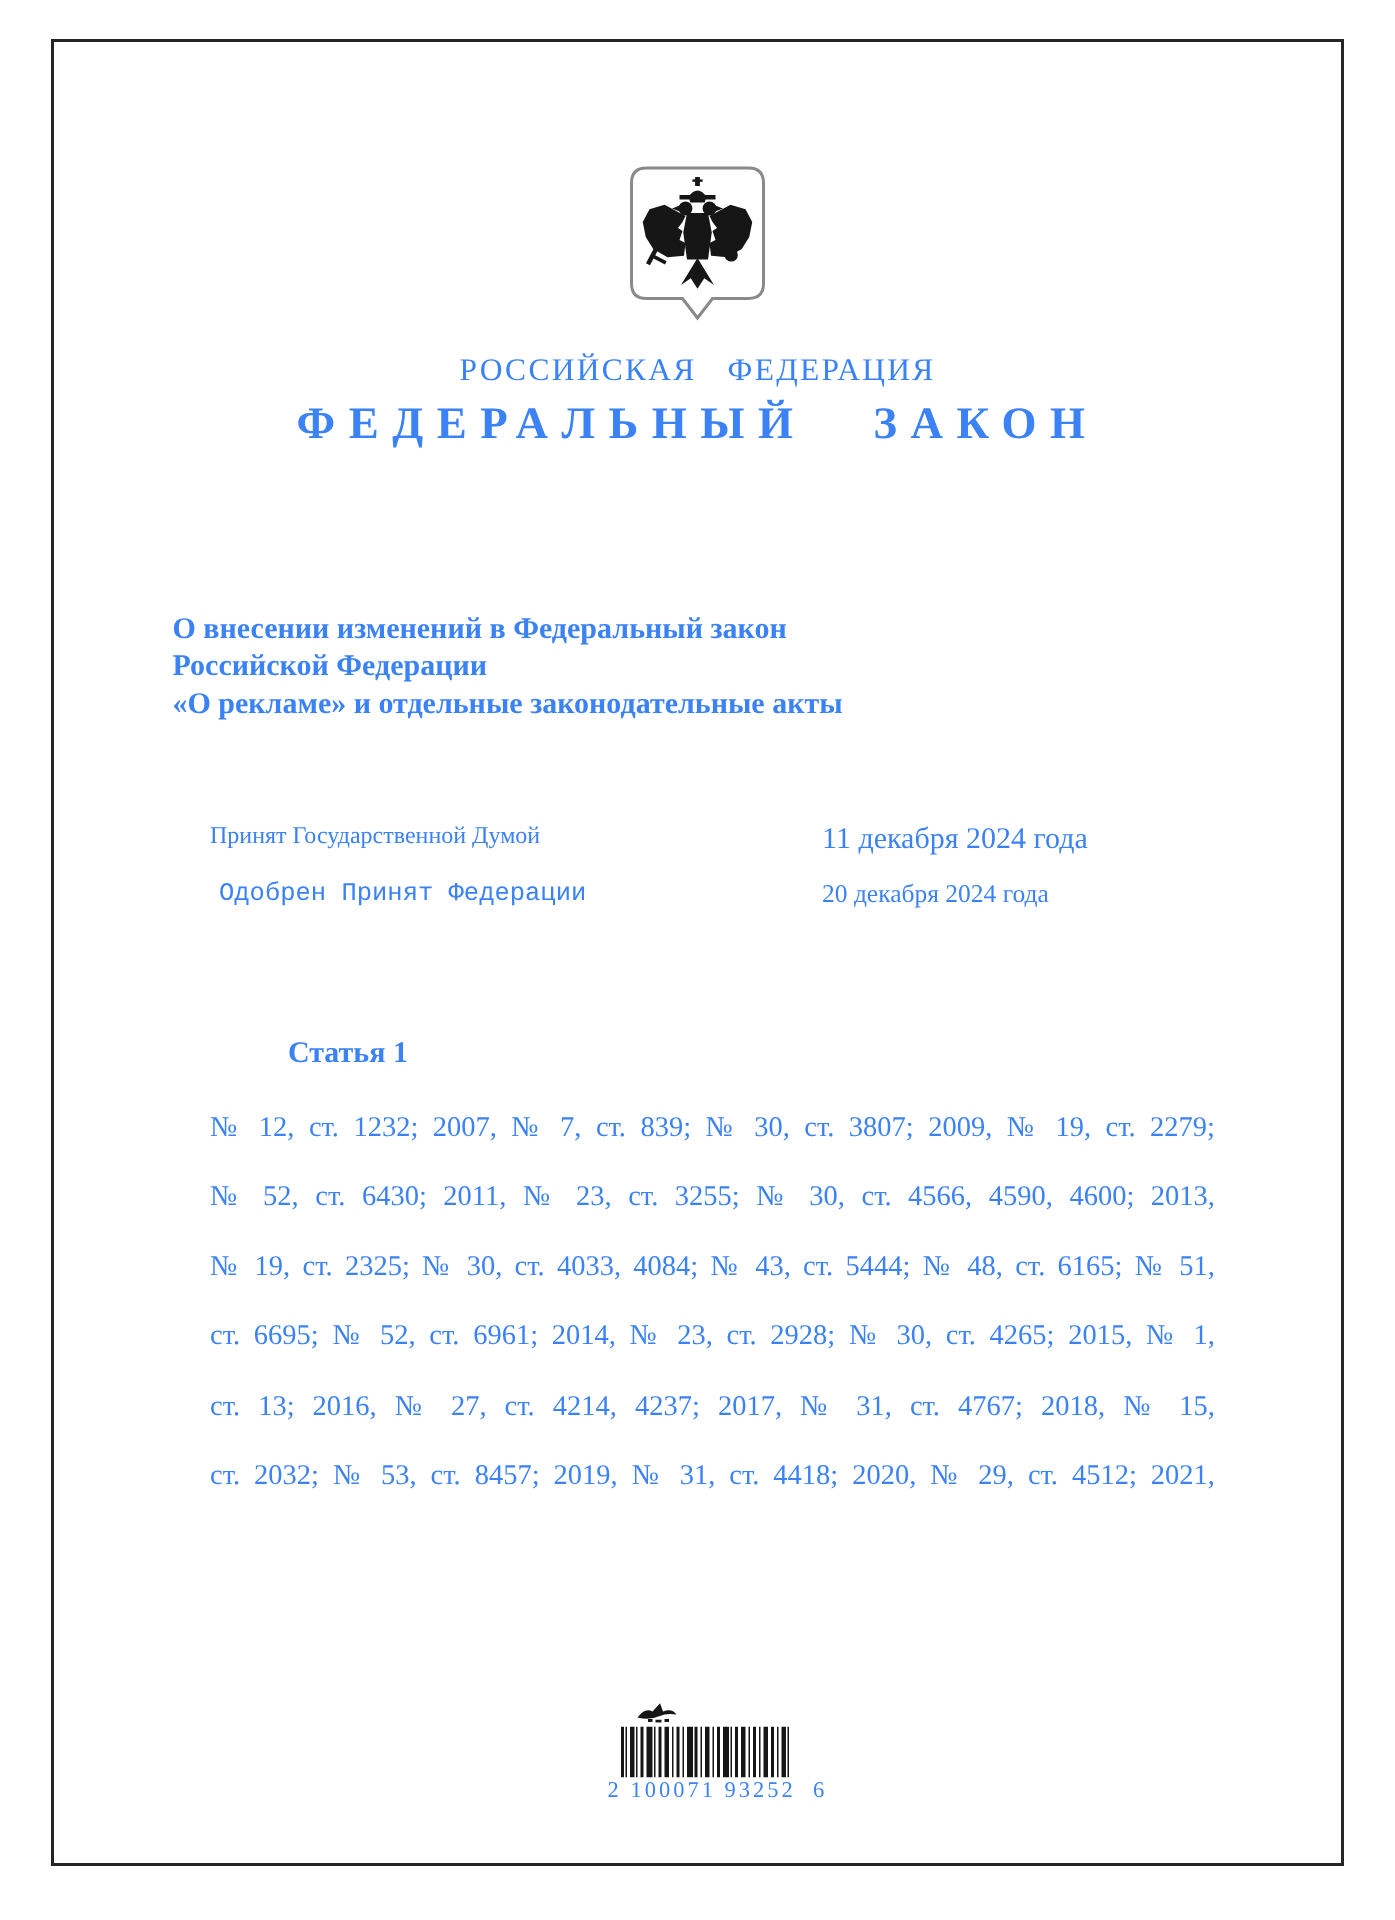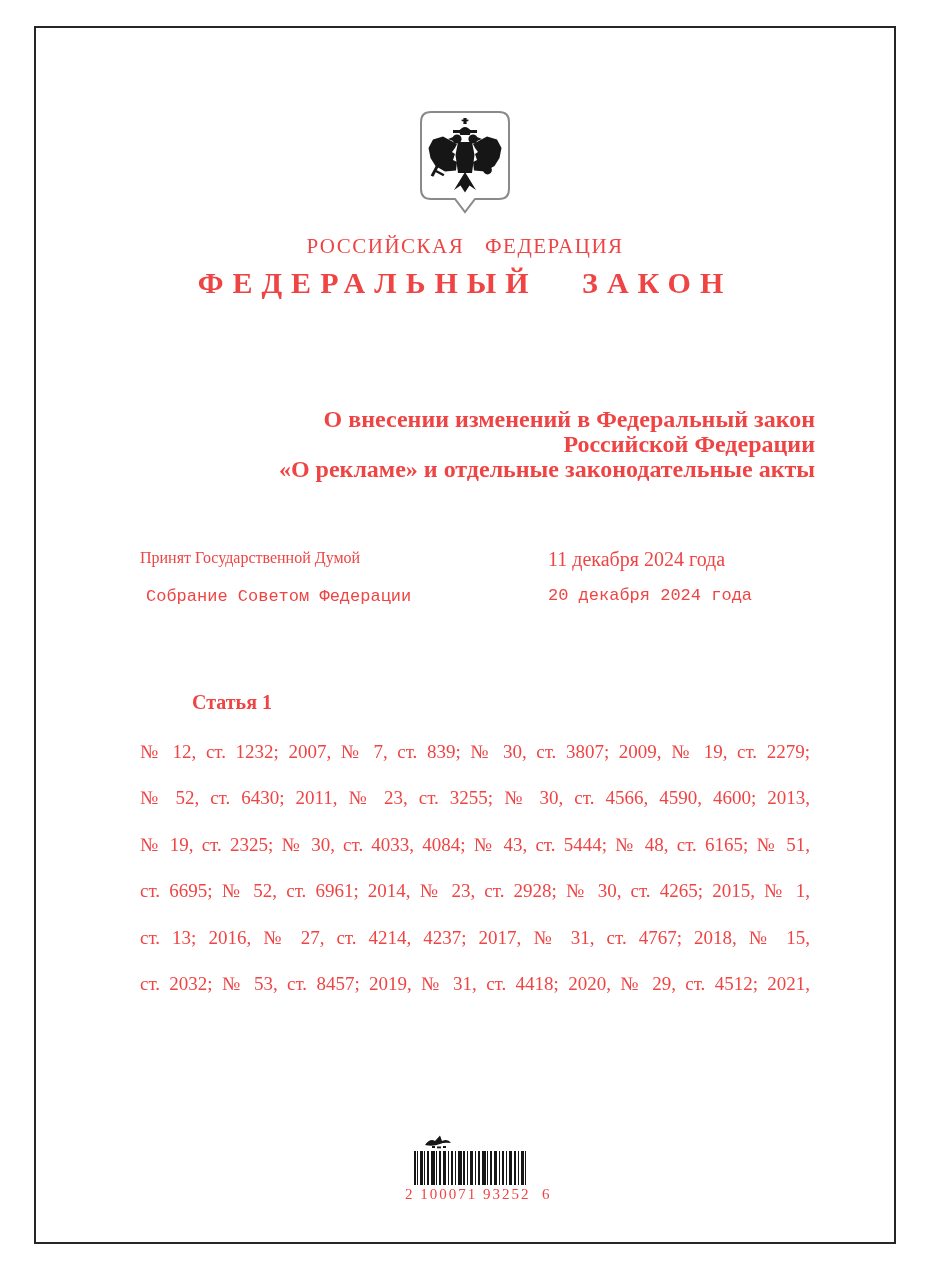--- a/index.html
+++ b/index.html
@@ -1,21 +1,21 @@
 <!DOCTYPE html>
 <html><head>
 <meta charset="utf-8">
 <style>
   html,body{margin:0;padding:0;background:#ffffff;}
   .page{
     position:relative;
     width:930px;height:1280px;
     background:#ffffff;
     font-family:"Liberation Serif","DejaVu Serif",serif;
-    color:#ef4444;
+    color:#3b82f6;
     overflow:hidden;
   }
   .frame{
     position:absolute;left:34px;top:26px;
     width:858px;height:1214px;
     border:2px solid #262626;
   }
   .emblem{
     position:absolute;left:419px;top:110px;width:92px;height:104px;
   }
@@ -24,32 +24,32 @@
     text-align:center;
     font-size:21px;letter-spacing:1.5px;word-spacing:14px;
   }
   .doctype{
     position:absolute;left:0;top:266px;width:930px;
     text-align:center;font-weight:bold;
     font-size:30px;letter-spacing:9px;word-spacing:28px;
   }
   .doc-title{
     position:absolute;left:115px;top:407px;width:700px;
-    text-align:right;font-weight:bold;
-    font-size:24px;line-height:25px;
+    text-align:left;font-weight:bold;
+    font-size:20px;line-height:25px;
   }
   .adopt-label{position:absolute;left:140px;top:549px;font-size:16px;}
   .adopt-date{position:absolute;left:548px;top:548px;font-size:20px;}
   .approve-label{
     position:absolute;left:146px;top:587px;
     font-family:"Liberation Mono","DejaVu Sans Mono",monospace;font-size:17px;
   }
   .approve-date{
     position:absolute;left:548px;top:586px;
-    font-family:Liberation Mono, monospace;font-size:17px;
+    font-family:Liberation Serif, serif;font-size:17px;
   }
   .article-heading{
     position:absolute;left:192px;top:691px;
     font-weight:bold;font-size:20px;
   }
   .body-block{
     position:absolute;left:140px;top:729px;width:670px;
   }
   .body-line{
     height:46.4px;line-height:46.4px;
@@ -109,21 +109,21 @@
   <div class="doctype">ФЕДЕРАЛЬНЫЙ ЗАКОН</div>
 
   <div class="doc-title">
     <div>О внесении изменений в Федеральный закон</div>
     <div>Российской Федерации</div>
     <div>«О рекламе» и отдельные законодательные акты</div>
   </div>
 
   <div class="adopt-label">Принят Государственной Думой</div>
   <div class="adopt-date">11 декабря 2024 года</div>
-  <div class="approve-label">Собрание Советом Федерации</div>
+  <div class="approve-label">Одобрен Принят Федерации</div>
   <div class="approve-date">20 декабря 2024 года</div>
 
   <div class="article-heading">Статья 1</div>
 
   <div class="body-block">
     <div class="body-line">№ 12, ст. 1232; 2007, № 7, ст. 839; № 30, ст. 3807; 2009, № 19, ст. 2279;</div>
     <div class="body-line">№ 52, ст. 6430; 2011, № 23, ст. 3255; № 30, ст. 4566, 4590, 4600; 2013,</div>
     <div class="body-line">№ 19, ст. 2325; № 30, ст. 4033, 4084; № 43, ст. 5444; № 48, ст. 6165; № 51,</div>
     <div class="body-line">ст. 6695; № 52, ст. 6961; 2014, № 23, ст. 2928; № 30, ст. 4265; 2015, № 1,</div>
     <div class="body-line">ст. 13; 2016, № 27, ст. 4214, 4237; 2017, № 31, ст. 4767; 2018, № 15,</div>

